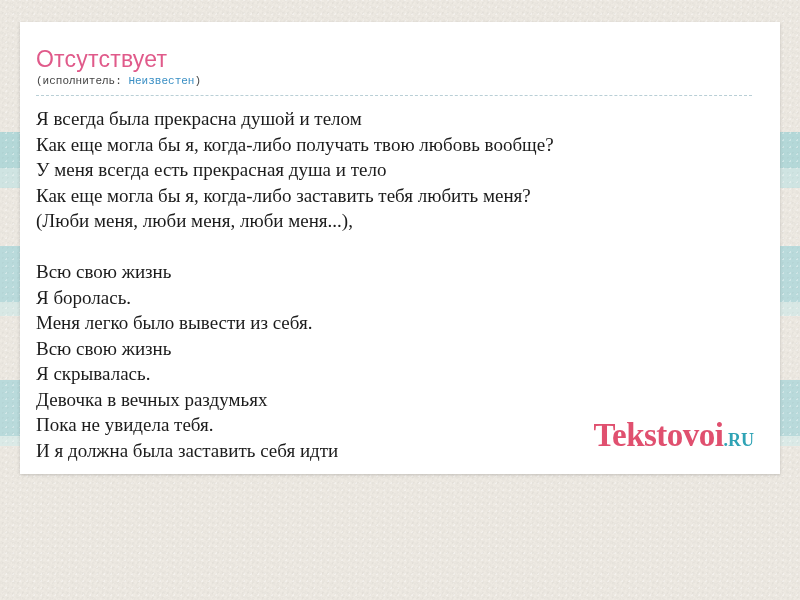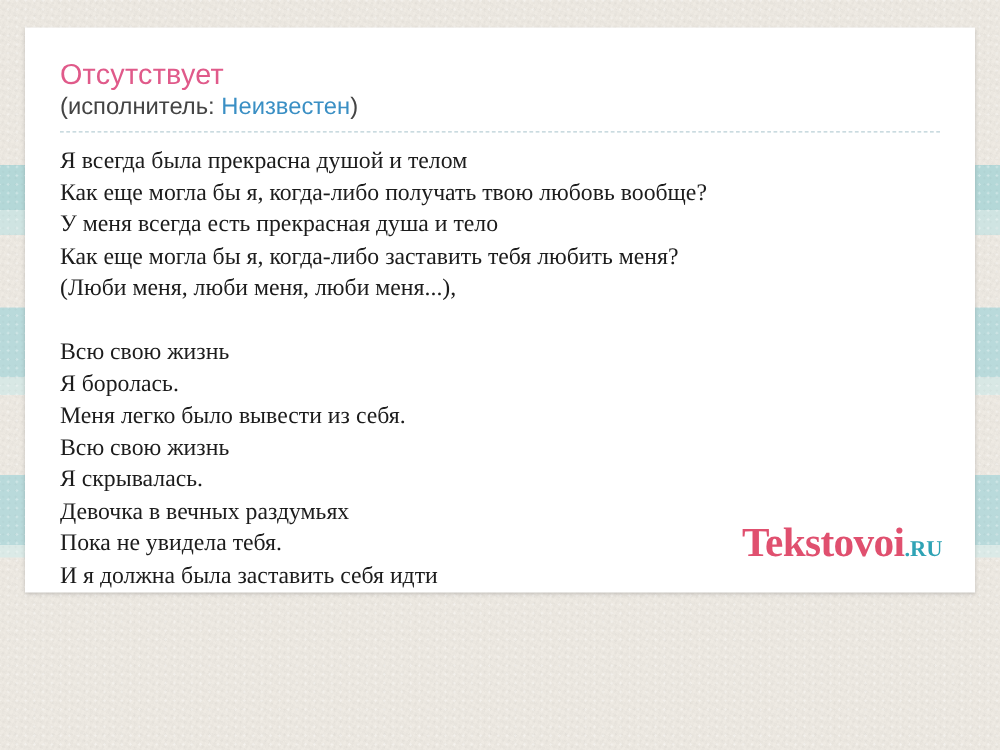--- a/index.html
+++ b/index.html
@@ -66,39 +66,39 @@
     position: absolute;
     left: 20px;
     top: 22px;
     width: 760px;
     height: 452px;
     background: #ffffff;
     box-shadow: 0 1px 3px rgba(0,0,0,0.18);
   }
 
   .card-inner {
-    padding: 24px 28px 0 28px;
+    padding: 24px 28px 0 16px;
     position: relative;
     height: 100%;
     box-sizing: border-box;
     border-radius: 32px;
   }
 
   .song-title {
     color: #e05a8a;
     font-family: "Liberation Sans", sans-serif;
     font-size: 23px;
     font-weight: normal;
     margin: 0 0 2px 0;
     letter-spacing: 0.2px;
   }
 
   .artist-line {
-    font-family: Liberation Sans, sans-serif;
-    font-size: 19px;
+    font-family: Liberation Mono, monospace;
+    font-size: 11px;
     color: #444444;
     margin: 0;
     padding-bottom: 8px;
   }
   .artist-link {
     color: #3a8fc4;
     text-decoration: none;
   }
 
   .divider {

